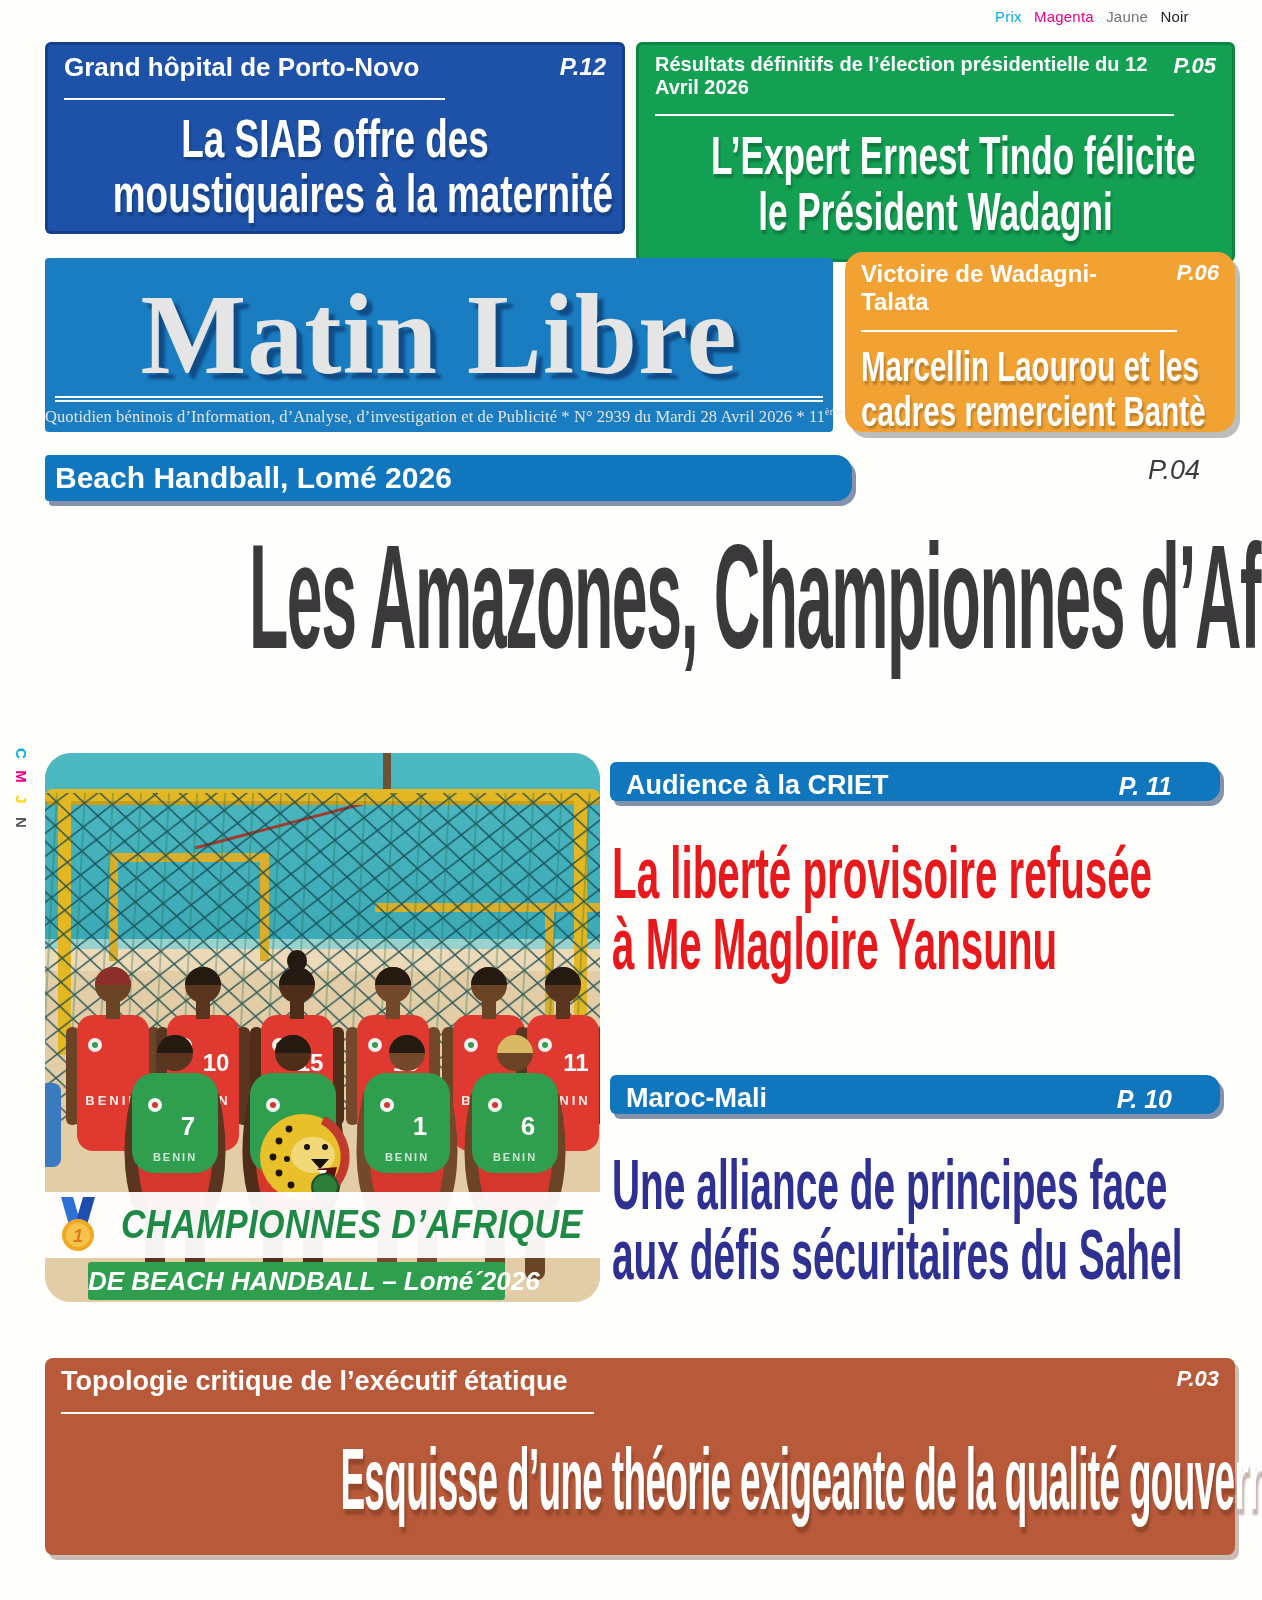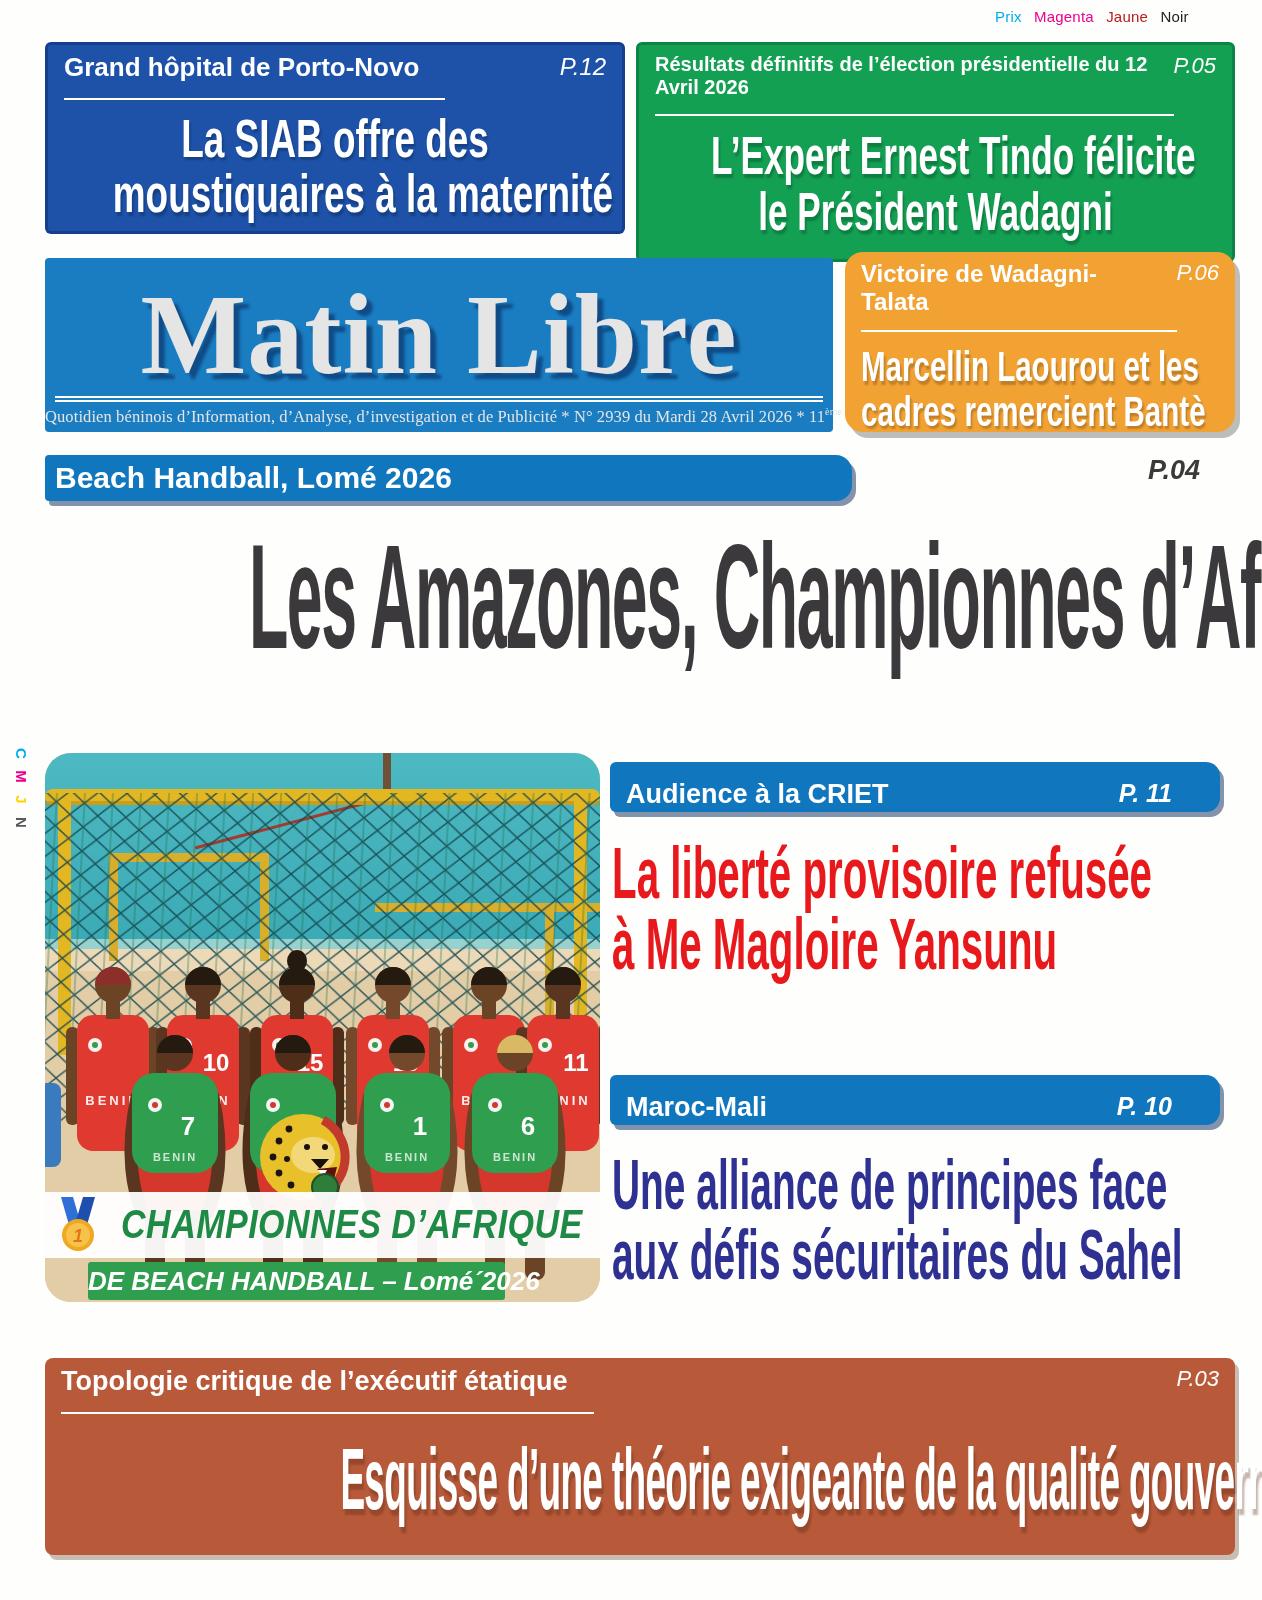--- a/index.html
+++ b/index.html
@@ -15,21 +15,21 @@
   .marks-top{position:absolute;top:8px;left:995px;font-size:15px;font-weight:400;letter-spacing:.2px}
   .marks-top span{margin-right:8px}
   .marks-left{position:absolute;left:10px;top:745px;width:22px;display:flex;flex-direction:column;gap:6px;
               font-size:15px;font-weight:700;text-align:center}
   .marks-left span{display:inline-block;transform:rotate(90deg)}
 
   
   .story-box{position:absolute;color:#fff;padding:8px 16px 6px 16px}
   .kicker-row{display:flex;justify-content:space-between;align-items:flex-start}
   .kicker{font-weight:700;border-bottom:2.5px solid #fff;padding:0 26px 15px 0;display:inline-block;line-height:1.15}
-  .pageno{font-style:italic;font-weight:400}
+  .pageno{font-style:italic;font-weight:700}
   .box-headline{font-weight:700;text-align:center;text-shadow:2px 3px 2px rgba(0,0,0,.22);line-height:1.04;white-space:nowrap}
 
   .box-siab{left:45px;top:42px;width:580px;height:192px;background:var(--royal-blue);
             border:3px solid rgba(10,30,90,.35);border-radius:6px}
   .box-siab .kicker{font-size:26px}
   .box-siab .pageno{font-size:24px}
   .box-siab .box-headline{font-size:45px;transform:scale(.82,1.18);transform-origin:50% 0;margin-top:12px}
 
   .box-tindo{left:636px;top:42px;width:599px;height:220px;background:var(--green);
              border:3px solid rgba(6,80,40,.35);border-radius:6px}
@@ -51,41 +51,41 @@
   .box-laourou{left:845px;top:252px;width:390px;height:180px;background:var(--orange);
                border-radius:18px;box-shadow:5px 6px 0 rgba(110,110,110,.45)}
   .box-laourou .kicker{font-size:24px}
   .box-laourou .pageno{font-size:22px}
   .box-laourou .box-headline{font-size:36px;text-align:left;transform:scale(.82,1.2);transform-origin:0 0;margin-top:12px}
 
   
   .lead-bar{position:absolute;left:45px;top:455px;width:807px;height:46px;background:var(--bar-blue);
             border-radius:4px 16px 16px 4px;box-shadow:4px 5px 0 rgba(8,40,90,.5);
             color:#fff;font-weight:700;font-size:30px;line-height:46px;padding-left:10px}
-  .lead-pageno{position:absolute;right:62px;top:455px;font-style:italic;font-weight:700;font-size:27px;color:#3a3a3a}
+  .lead-pageno{position:absolute;right:62px;top:455px;font-style:italic;font-weight:400;font-size:27px;color:#3a3a3a}
   .lead-headline{position:absolute;left:0;top:512px;width:100%;text-align:center}
   .lead-headline span{display:inline-block;font-weight:700;font-size:92px;color:var(--dark);
                       letter-spacing:-2px;white-space:nowrap;transform:scale(.70,1.62);transform-origin:50% 0}
 
   
   .photo{position:absolute;left:45px;top:753px;width:555px;height:549px;border-radius:26px;overflow:hidden;
          background:#dcc69c}
   .photo svg{display:block}
   .caption-band{position:absolute;left:0;top:439px;width:100%;height:66px;background:rgba(255,255,255,.95);
                 display:flex;align-items:center}
   .caption-main{flex:1;text-align:center;color:#1e8a45;font-weight:700;font-style:italic;font-size:37px;
                 letter-spacing:.5px;white-space:nowrap;transform:scale(.92,1.1)}
   .medal{margin-left:10px;flex:0 0 auto}
   .caption-sub{position:absolute;left:43px;top:509px;width:417px;height:38px;background:#2f9e4f;
                color:#fff;font-weight:700;font-style:italic;font-size:26px;text-align:center;line-height:38px;
                border-radius:3px;white-space:nowrap}
 
   
-  .side-bar{position:absolute;height:50px;background:var(--bar-blue);border-radius:6px 14px 14px 6px;
-            box-shadow:4px 5px 0 rgba(8,40,90,.5);color:#fff;display:flex;align-items:flex-start;
+  .side-bar{position:absolute;height:39px;background:var(--bar-blue);border-radius:6px 14px 14px 6px;
+            box-shadow:4px 5px 0 rgba(8,40,90,.5);color:#fff;display:flex;align-items:flex-end;
             justify-content:space-between;padding:17px 48px 0 16px}
   .side-bar .sb-kicker{font-weight:700;font-size:27px}
   .side-bar .sb-pageno{font-style:italic;font-weight:700;font-size:25px}
   .bar-criet{left:610px;top:762px;width:610px}
   .bar-maroc{left:610px;top:1075px;width:610px}
   .big-2line{position:absolute;left:612px;font-weight:700;line-height:.98;white-space:nowrap;
              transform-origin:0 0}
   .hl-criet{top:838px;color:var(--red);font-size:56px;transform:scale(.72,1.3)}
   .hl-maroc{top:1150px;color:var(--indigo);font-size:54px;transform:scale(.72,1.32)}
 
@@ -100,21 +100,21 @@
                         transform:scale(.66,1.55);transform-origin:50% 0}
 </style>
 </head>
 <body>
 
 <div class="page">
 
   <div class="marks-top">
     <span style="color:#00aeef">Prix</span>
     <span style="color:#ec008c">Magenta</span>
-    <span style="color:#b91c1c">Jaune</span>
+    <span style="color:#737373">Jaune</span>
     <span style="color:#231f20">Noir</span>
   </div>
   <div class="marks-left">
     <span style="color:#00aeef">C</span>
     <span style="color:#ec008c">M</span>
     <span style="color:#ffd400">J</span>
     <span style="color:#58595b">N</span>
   </div>
 
   <div class="story-box box-siab">

